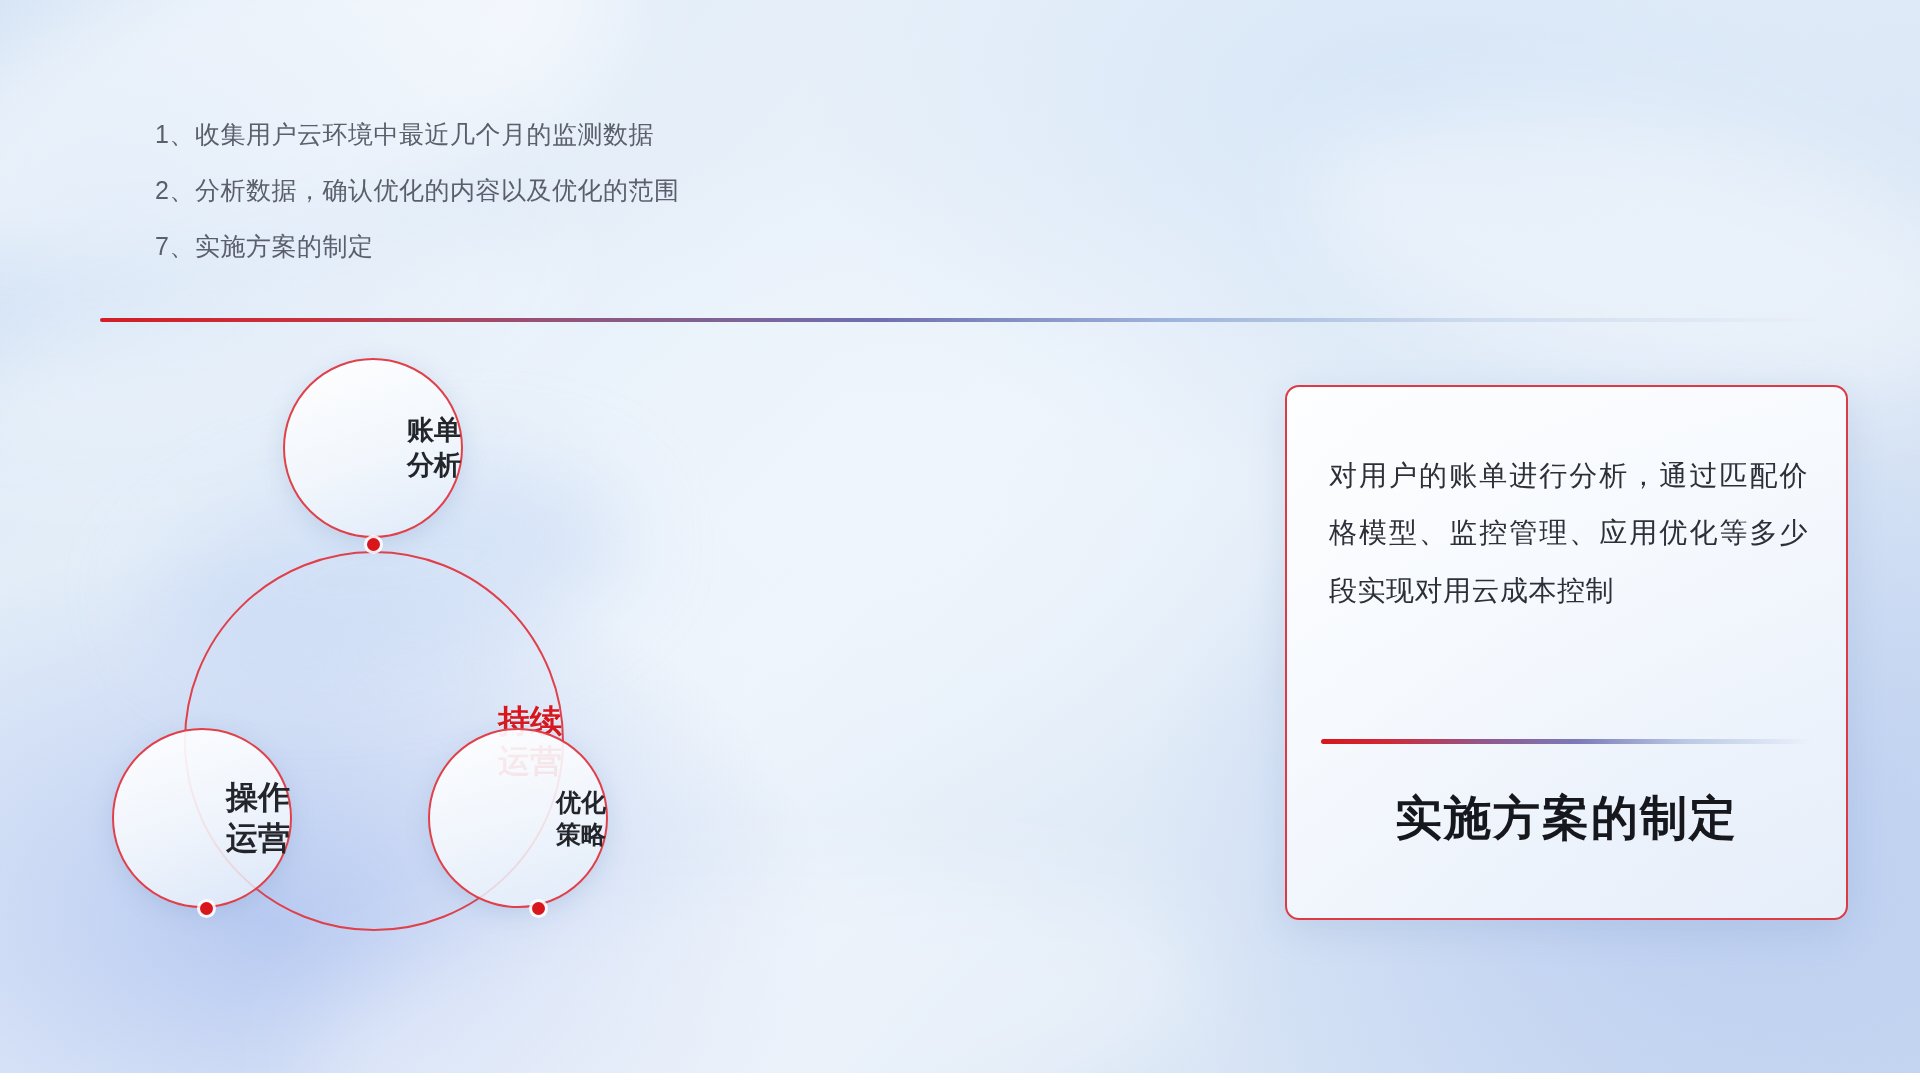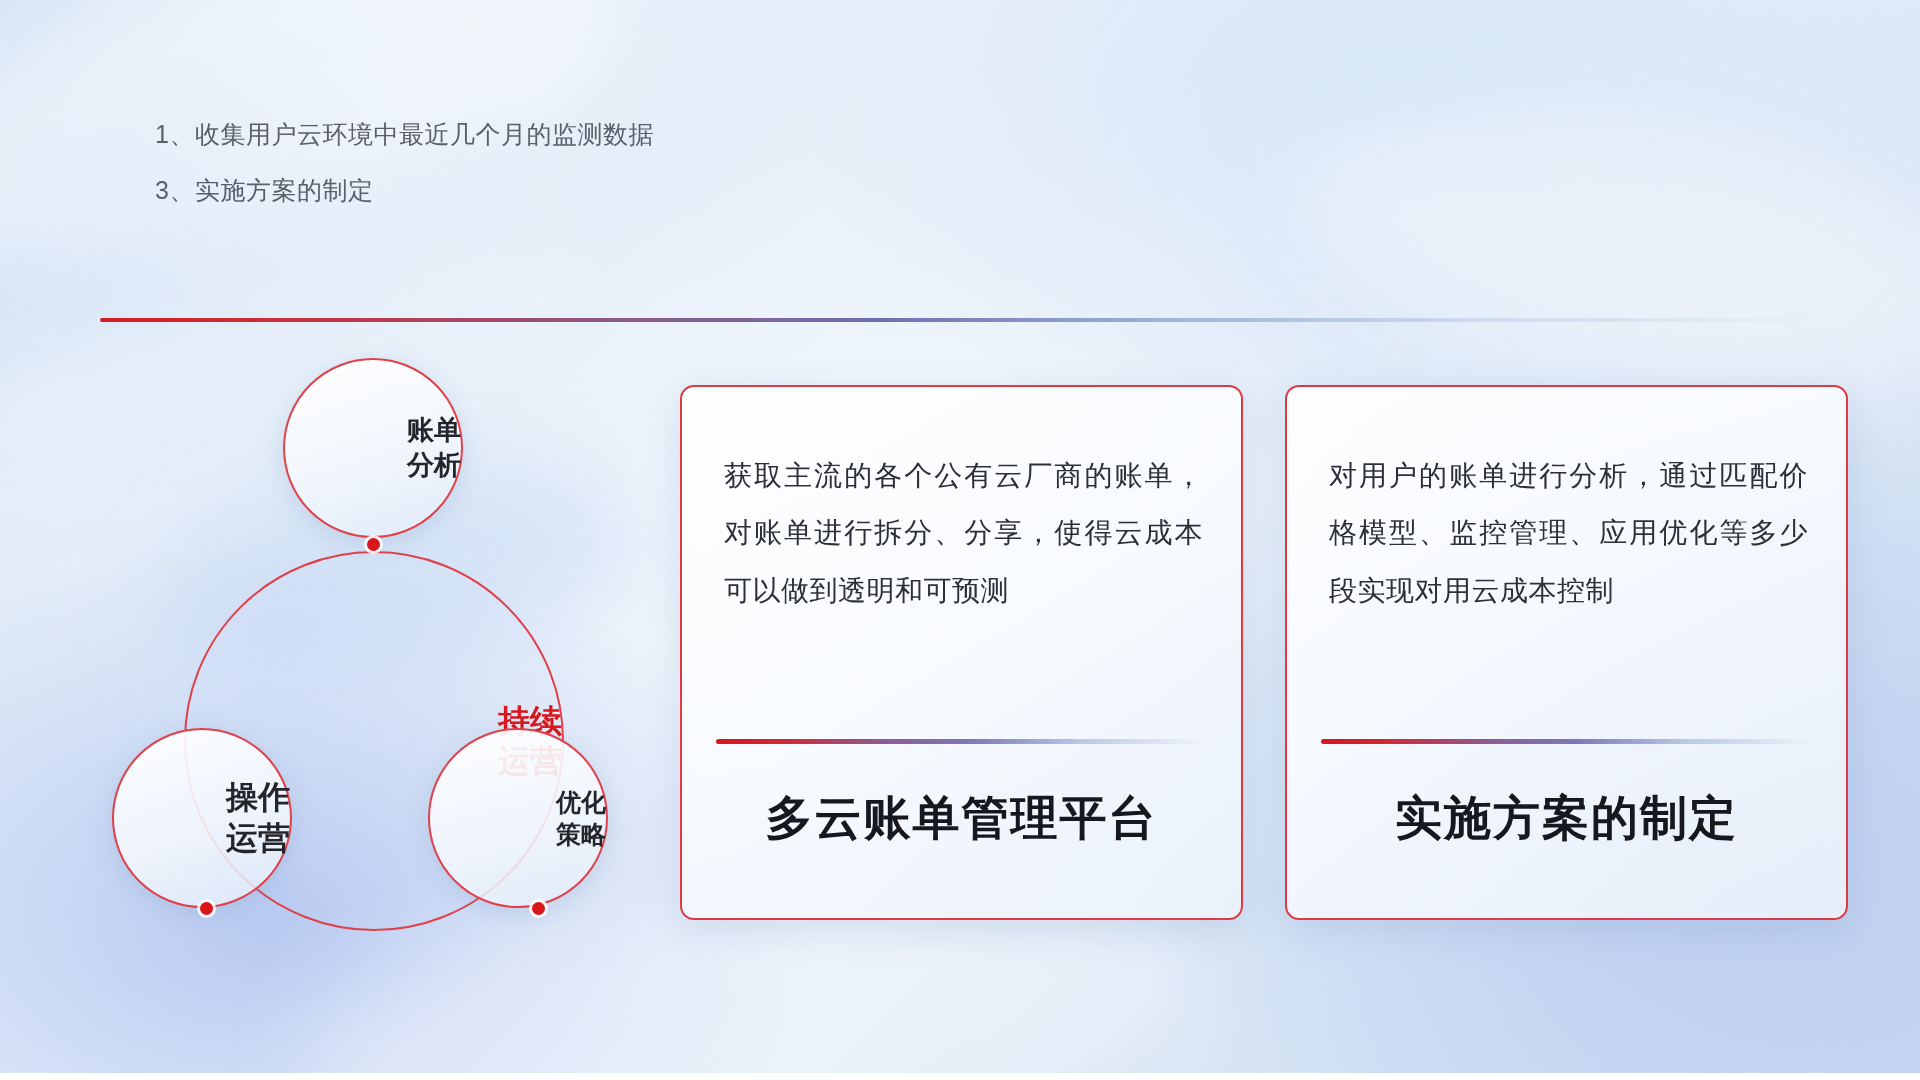--- a/index.html
+++ b/index.html
@@ -164,21 +164,22 @@
 <div id="slide">
 
   <div class="streak s1"></div>
   <div class="streak s2"></div>
   <div class="streak s3"></div>
   <div class="streak s4"></div>
   <div class="streak s5"></div>
 
   <div class="bullets left">
     <div class="line">1、收集用户云环境中最近几个月的监测数据</div>
-    <div class="line">3、实施方案的制定</div>
+    <div class="line">2、分析数据，确认优化的内容以及优化的范围</div>
+    <div class="line">7、实施方案的制定</div>
   </div>
 
 
   <div class="divider"></div>
 
   <div class="venn">
 
     <div class="circle center">
       <div class="ctext">
         <div>持续</div>
@@ -205,25 +206,20 @@
         <div>优化</div>
         <div>策略</div>
       </div>
     </div>
 
     <div class="node-dot d1"></div>
     <div class="node-dot d2"></div>
     <div class="node-dot d3"></div>
   </div>
 
-  <div class="card c1">
-    <div class="card-body">获取主流的各个公有云厂商的账单，对账单进行拆分、分享，使得云成本可以做到透明和可预测</div>
-    <div class="card-rule"></div>
-    <div class="card-title">多云账单管理平台</div>
-  </div>
 
   <div class="card c2">
     <div class="card-body">对用户的账单进行分析，通过匹配价格模型、监控管理、应用优化等多少段实现对用云成本控制</div>
     <div class="card-rule"></div>
     <div class="card-title">实施方案的制定</div>
   </div>
 
 </div>
 
 </body></html>

